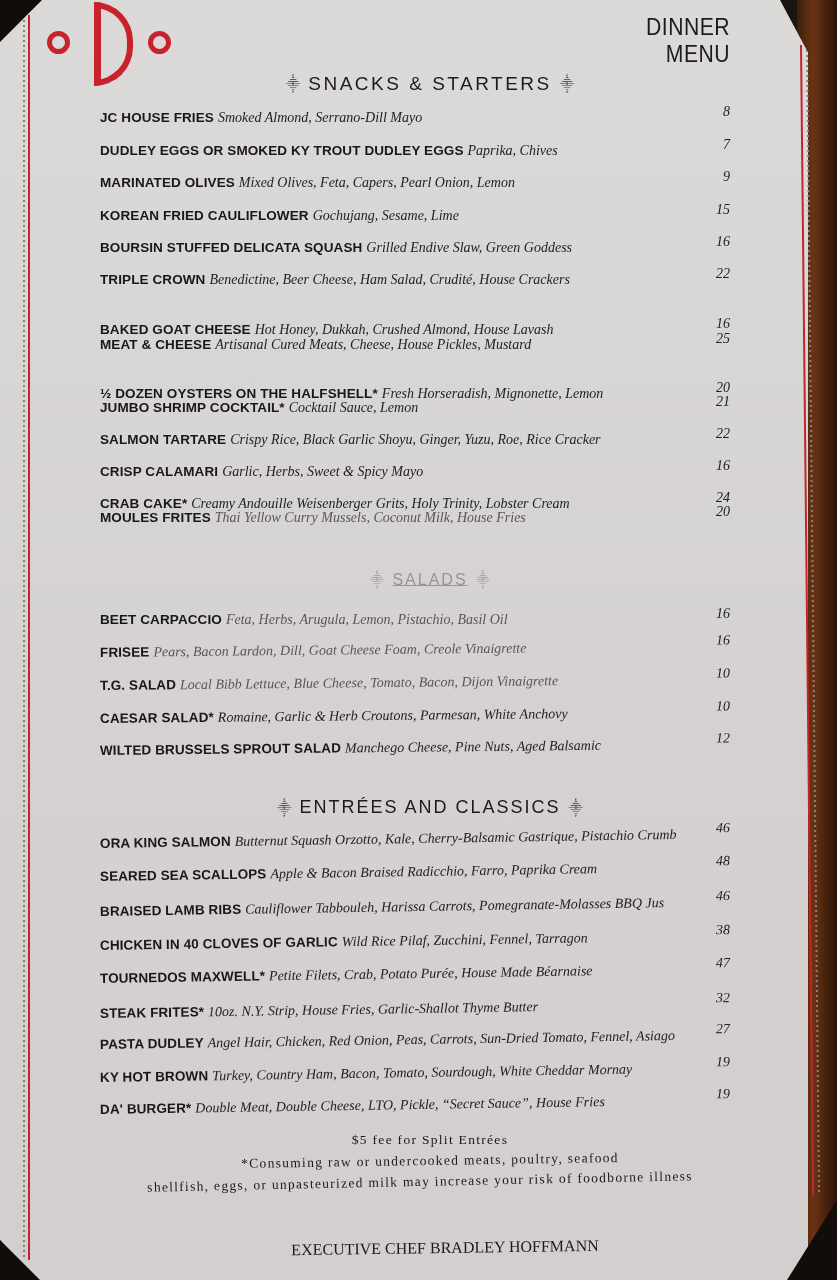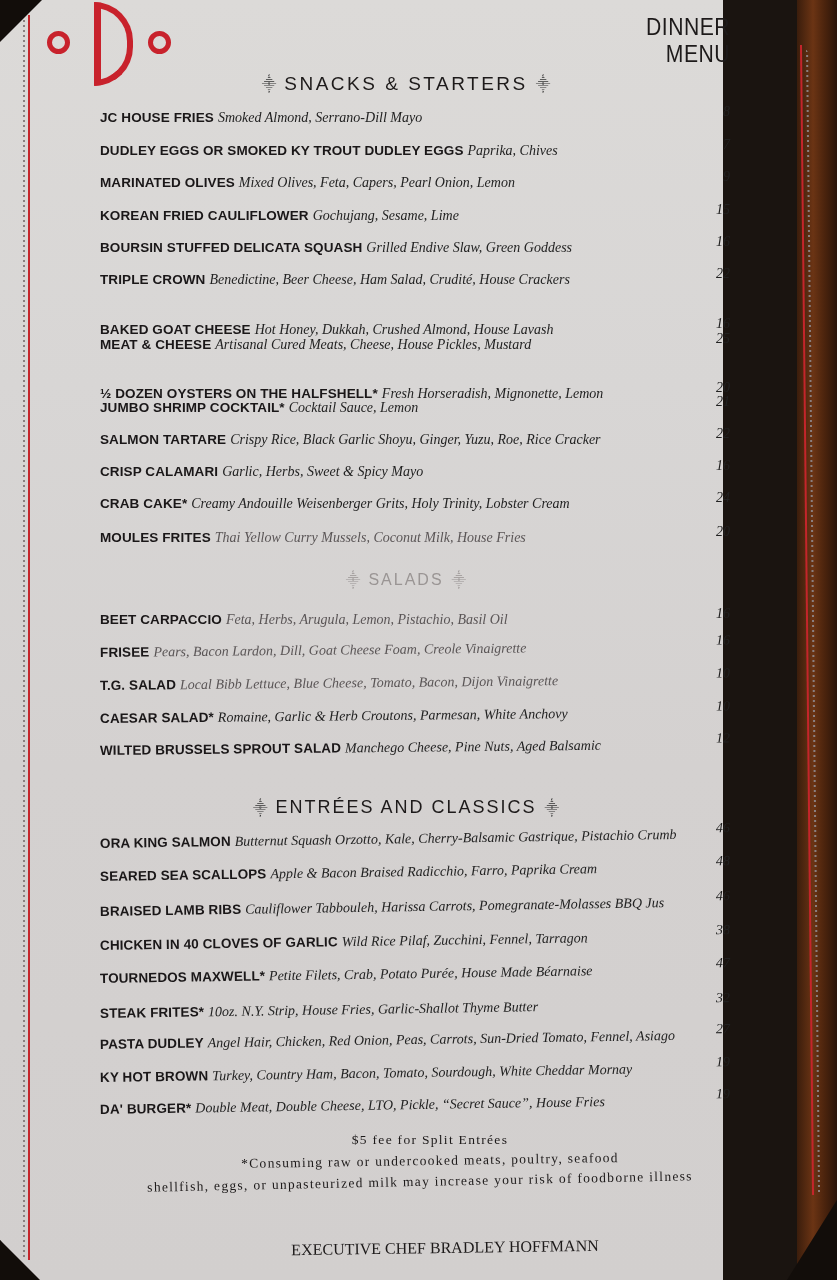--- a/index.html
+++ b/index.html
@@ -7,21 +7,21 @@
       width: 837px; height: 1280px; overflow: hidden;
       background: #1a1410;
       position: relative;
       font-family: "Liberation Serif", serif;
     }
     .wood {
       position: absolute; right: 0; top: 0; width: 40px; height: 1280px;
       background: linear-gradient(90deg, #3a1d0c 0%, #6b3414 40%, #4a230d 70%, #2a140a 100%);
     }
     .paper {
-      position: absolute; left: 0; top: 0; width: 723px; height: 1280px;
+      position: absolute; left: 0; top: 0; width: 808px; height: 1280px;
       background: linear-gradient(180deg, #dcdad8 0%, #d8d6d5 30%, #d4d1d0 60%, #d2cfce 100%);
       clip-path: polygon(38px 0, 780px 0, 812px 60px, 830px 1240px, 800px 1280px, 30px 1280px, 0 1240px, 0 30px);
     }
     .corner-tl {
       position: absolute; left: 0; top: 0; width: 0; height: 0;
       border-top: 42px solid #120d0a; border-right: 42px solid transparent;
     }
     .corner-bl {
       position: absolute; left: 0; bottom: 0; width: 0; height: 0;
       border-bottom: 40px solid #120d0a; border-right: 40px solid transparent;
@@ -63,29 +63,30 @@
       position: absolute; left: 630px; top: 14px; width: 100px;
       text-align: right; font-family: "Liberation Sans", sans-serif;
       font-size: 23px; line-height: 27px; color: #1d1a1a; letter-spacing: 0.5px;
     }
     .title div { transform: scaleX(0.92); transform-origin: right; }
 
     .section-head {
       position: absolute; left: 0; width: 812px; text-align: center;
       font-family: "Liberation Sans", sans-serif; color: #1d1a1a;
       letter-spacing: 2px;
+      padding-left: 24px;
     }
     .section-head .orn {
       display: inline-block; font-size: 14px; color: #333; vertical-align: middle; margin: 0 8px;
       letter-spacing: 0;
     }
     .section-head .txt { vertical-align: middle; }
     .sh-snacks { top: 72px; font-size: 19px; }
     .sh-snacks .txt { letter-spacing: 2.5px; }
-    .sh-salads { top: 570px; font-size: 16px; color: #9a9594; }
+    .sh-salads { top: 570px; font-size: 16px; color: #9a9594; text-decoration: underline; }
     .sh-salads .orn { color: #9a9594; }
     .sh-entrees { top: 796px; font-size: 18px; }
 
     .item {
       position: absolute; left: 100px; width: 660px; height: 22px;
       white-space: nowrap; color: #1a1718;
     }
     .item .name {
       font-family: "Liberation Sans", sans-serif; font-weight: bold;
       font-size: 13.5px; letter-spacing: 0.1px;
@@ -172,21 +173,21 @@
   </div>
   <div class="item" style="top:430px">
     <span class="name">SALMON TARTARE</span><span class="desc">Crispy Rice, Black Garlic Shoyu, Ginger, Yuzu, Roe, Rice Cracker</span><span class="price">22</span>
   </div>
   <div class="item" style="top:462px">
     <span class="name">CRISP CALAMARI</span><span class="desc">Garlic, Herbs, Sweet &amp; Spicy Mayo</span><span class="price">16</span>
   </div>
   <div class="item" style="top:494px">
     <span class="name">CRAB CAKE*</span><span class="desc">Creamy Andouille Weisenberger Grits, Holy Trinity, Lobster Cream</span><span class="price">24</span>
   </div>
-  <div class="item faded" style="top:528px">
+  <div class="item faded" style="top:508px">
     <span class="name">MOULES FRITES</span><span class="desc">Thai Yellow Curry Mussels, Coconut Milk, House Fries</span><span class="price">20</span>
   </div>
 
   <div class="section-head sh-salads">
     <span class="orn">⸎</span><span class="txt">SALADS</span><span class="orn">⸎</span>
   </div>
 
   <div class="item faded" style="top:610px">
     <span class="name">BEET CARPACCIO</span><span class="desc">Feta, Herbs, Arugula, Lemon, Pistachio, Basil Oil</span><span class="price">16</span>
   </div>

